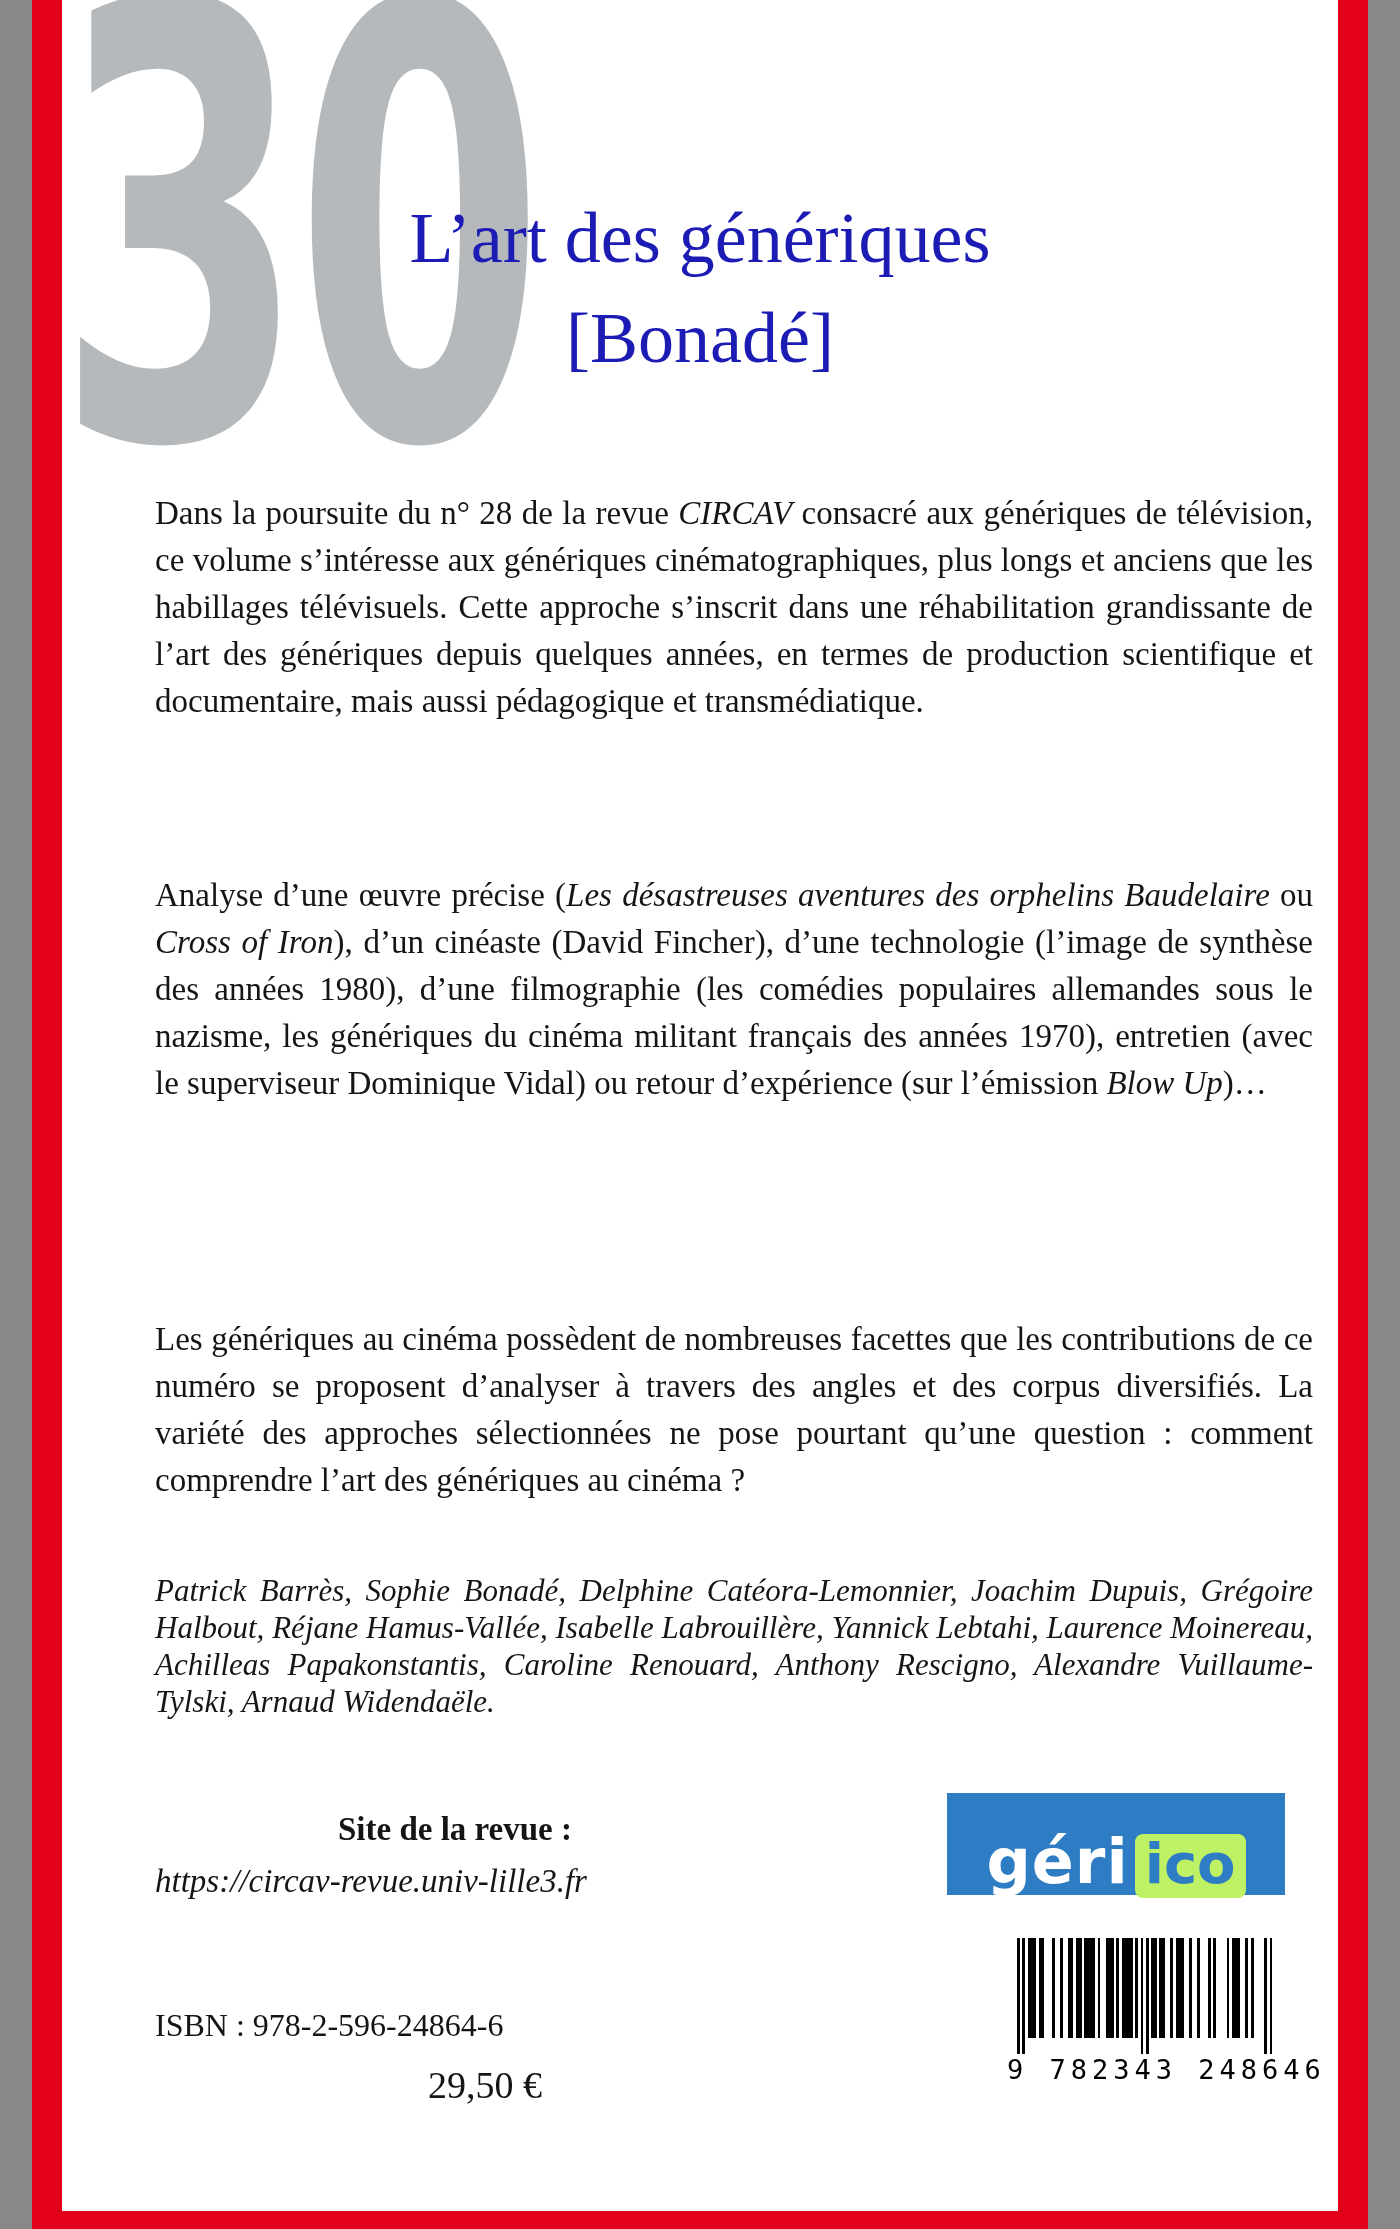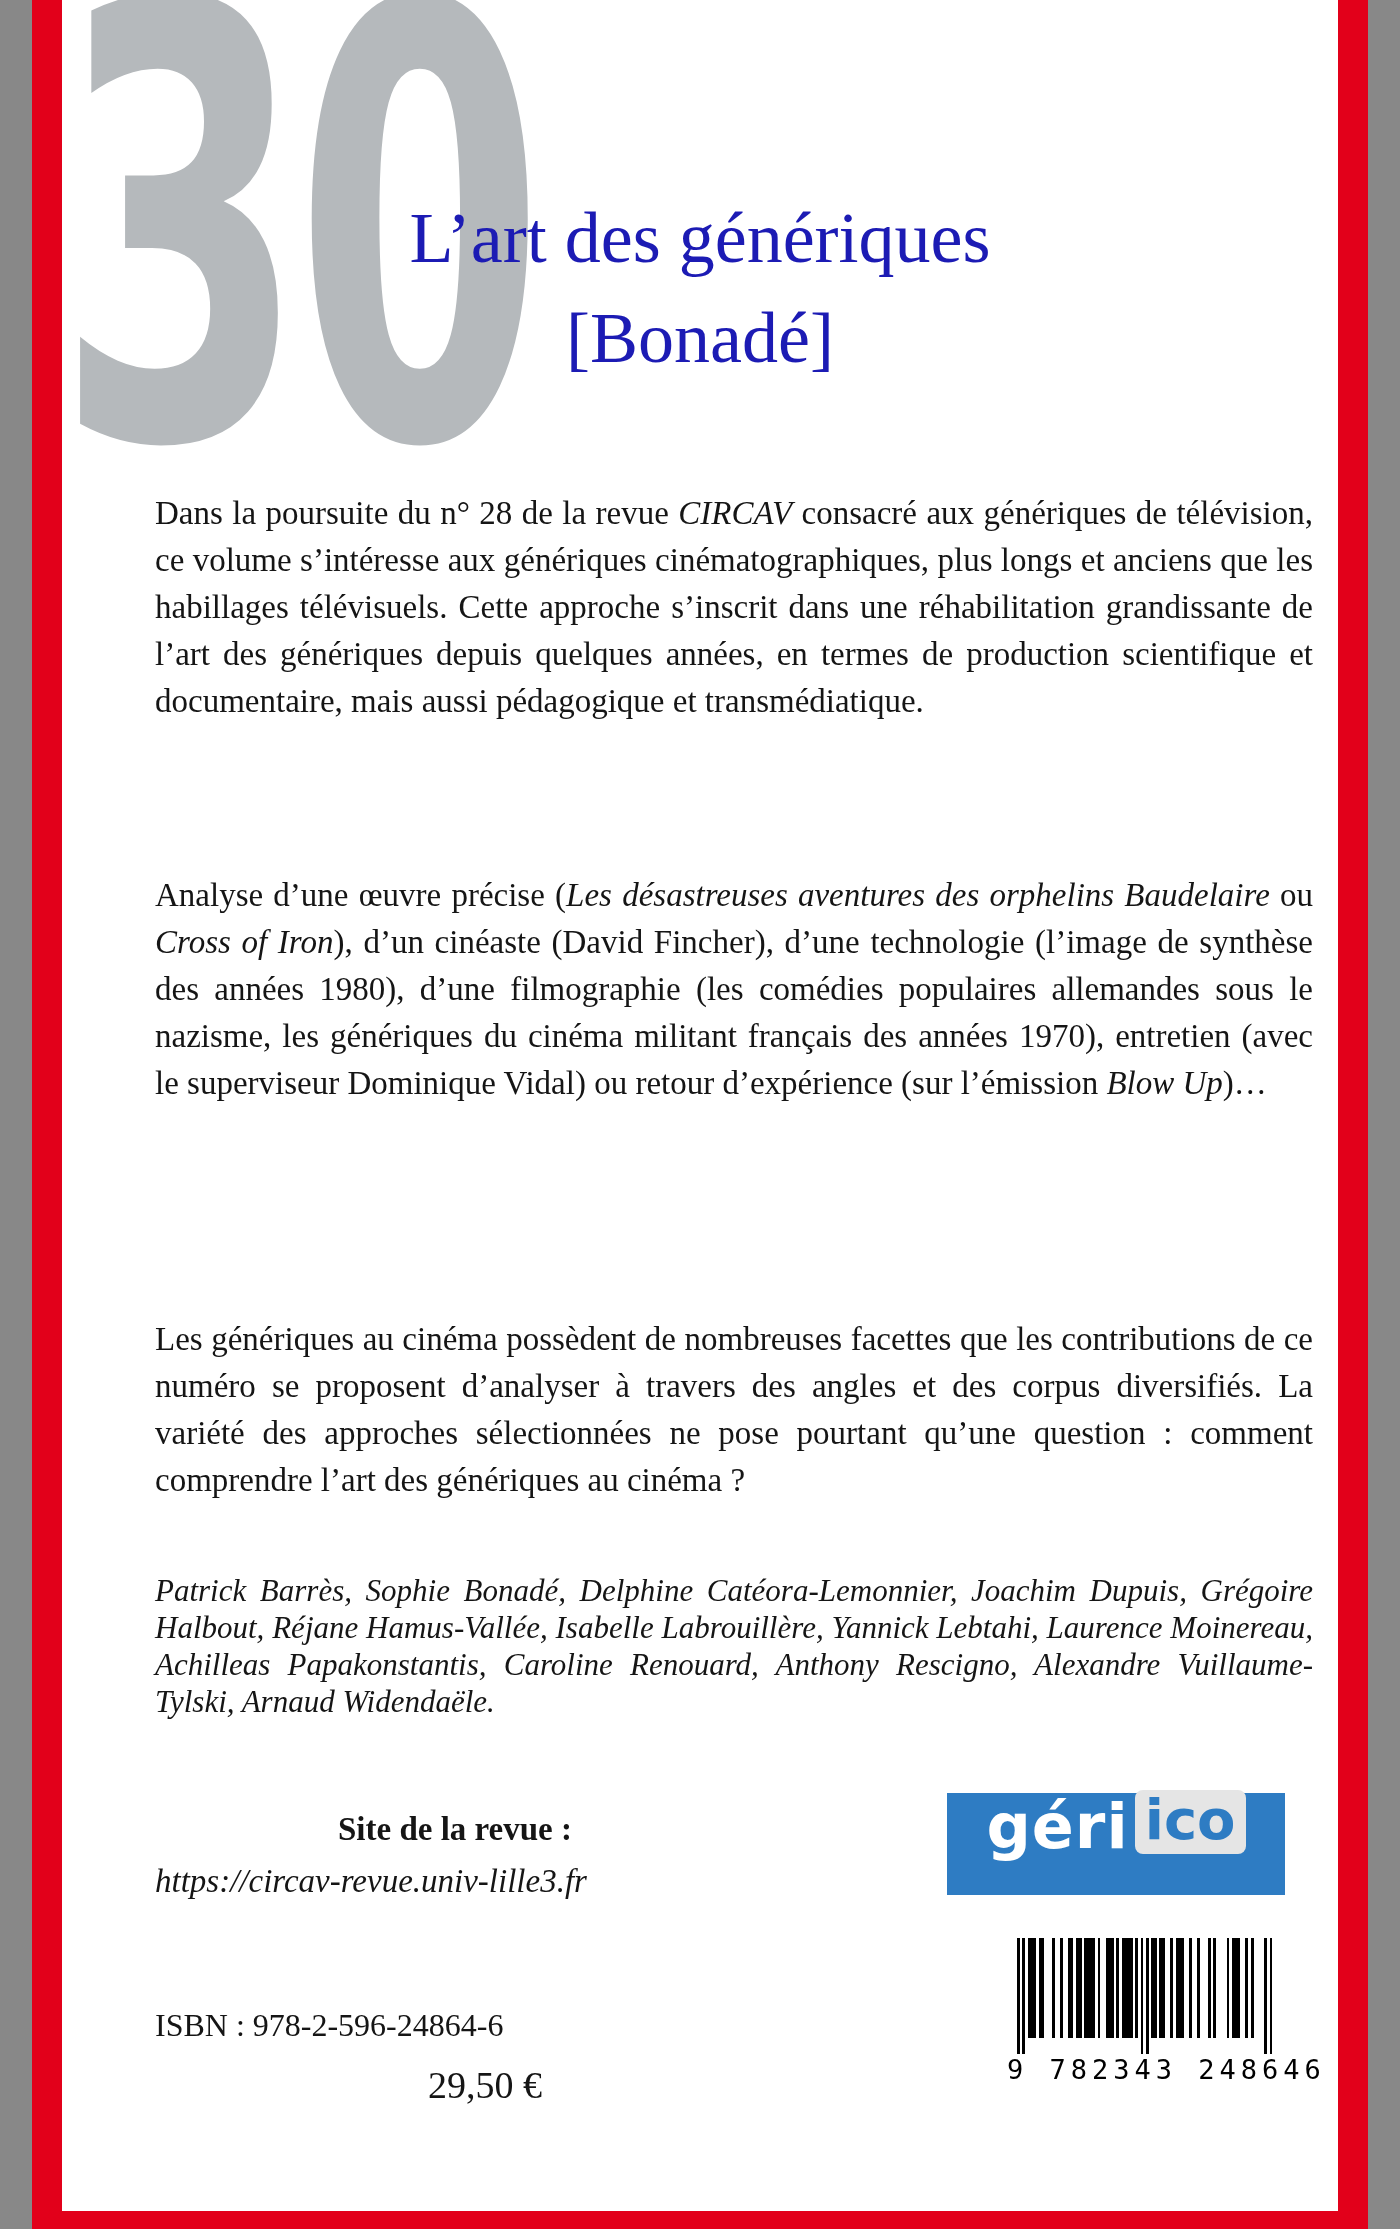--- a/index.html
+++ b/index.html
@@ -39,27 +39,27 @@
   .para2{top:872px;}
   .para3{top:1316px;}
   .authors{top:1572px;font-style:italic;font-size:31px;line-height:37px;}
   .site-label{top:1806px;font-weight:bold;width:600px;text-align:center;}
   .site-url{top:1858px;font-style:italic;width:700px;text-align:left;}
   .isbn{top:2002px;font-size:32px;width:700px;text-align:left;}
   .price{top:2062px;left:110px;font-size:38px;width:400px;text-align:right;}
 
   .logo{
     position:absolute;left:912px;top:1790px;width:344px;height:108px;z-index:2;
-    background:var(--logoblue);display:flex;align-items:flex-start;justify-content:center;
+    background:var(--logoblue);display:flex;align-items:flex-end;justify-content:center;
     font-family:"DejaVu Sans",sans-serif;font-weight:bold;
     box-shadow:inset 0 0 0 3px #ffffff;
   }
   .logo-part1{color:#ffffff;font-size:62px;letter-spacing:1px;}
   .logo-box{
-    background:#e5e5e5;color:var(--logoblue);font-size:56px;
+    background:#bef264;color:var(--logoblue);font-size:56px;
     margin-left:6px;padding:2px 10px 6px 10px;border-radius:8px;line-height:1;
     display:inline-block;
   }
   .barcode{
     position:absolute;left:975px;top:1938px;width:280px;z-index:2;background:#fff;
   }
   .barcode-bars{display:flex;align-items:flex-start;height:116px;padding-left:10px;}
   .bc-mod{width:2.7px;height:100px;flex:0 0 auto;}
   .bc-mod.on{background:#000;}
   .bc-mod.tall{height:116px;}

